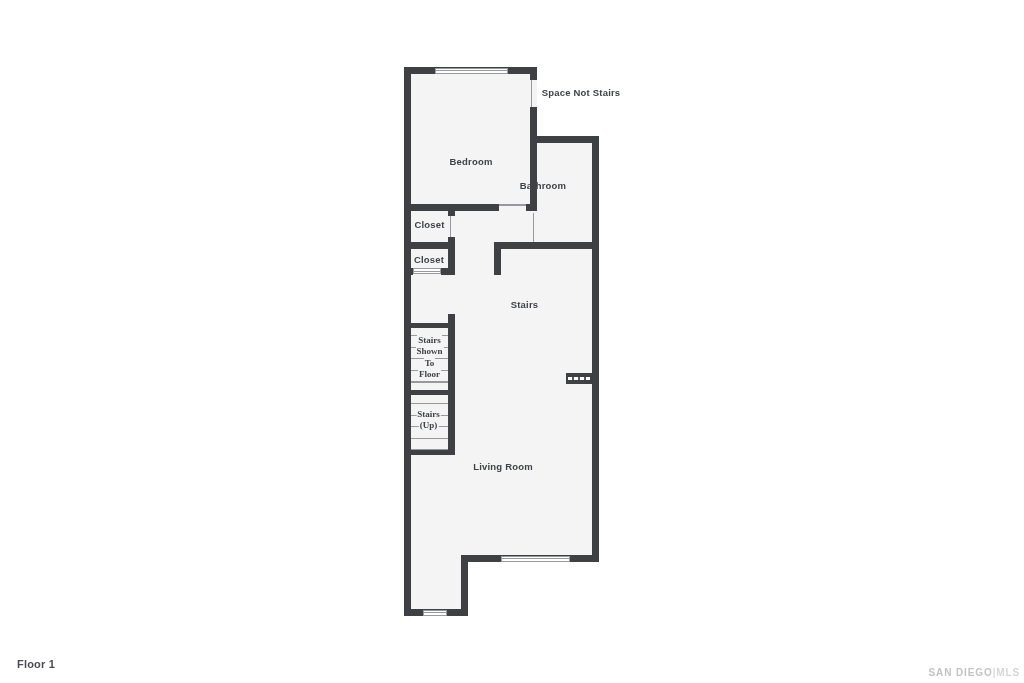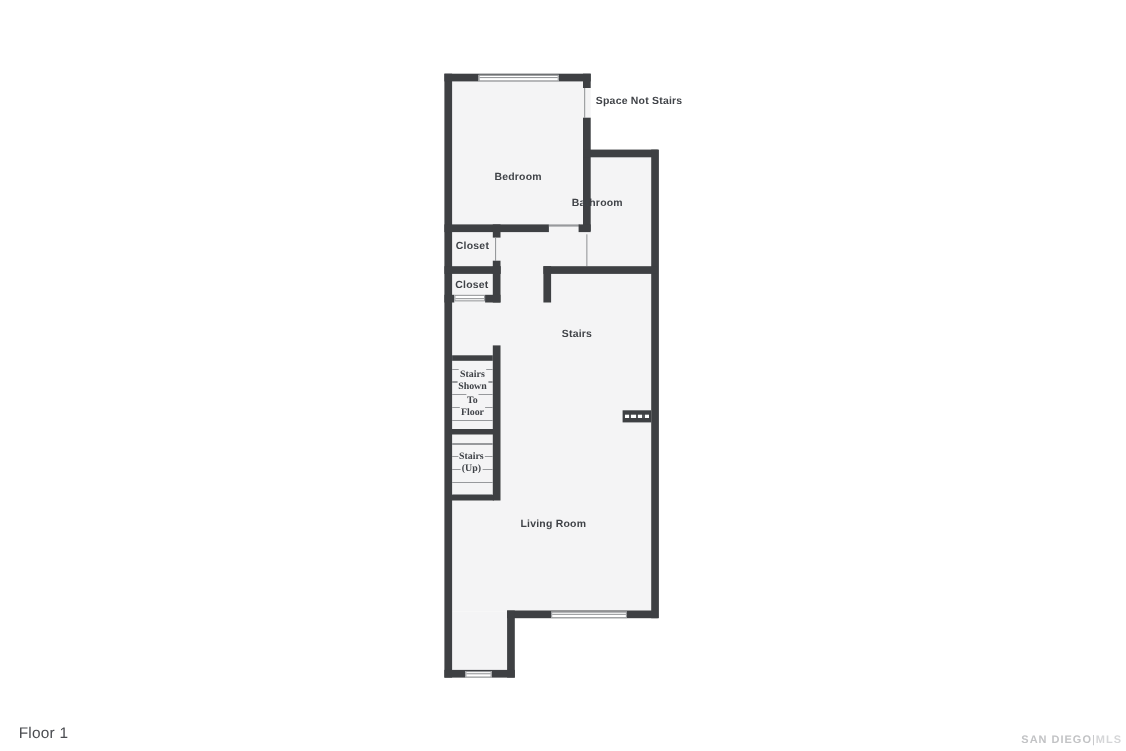--- a/index.html
+++ b/index.html
@@ -21,21 +21,21 @@
   .label{
     position:absolute;transform:translate(-50%,-50%);white-space:nowrap;
     font-size:9.5px;font-weight:600;letter-spacing:0.2px;color:var(--label,#3f4247);
   }
   .stair-label{
     position:absolute;transform:translateX(-50%);text-align:center;
     font-size:9px;font-weight:600;line-height:11.6px;color:var(--label,#3f4247);font-family:Liberation Serif, serif;
   }
   .stair-label span{display:inline-block;background:var(--room-fill,#f4f4f5);padding:0 1px;}
   .floor-label{
-    position:absolute;left:17px;top:658px;font-size:14px;font-weight:400;
+    position:absolute;left:17px;top:658px;font-size:11px;font-weight:700;
     color:#4a4c50;letter-spacing:0.2px;
   }
   .watermark{
     position:absolute;right:4px;top:667px;font-size:10px;font-weight:600;
     letter-spacing:0.9px;color:var(--watermark,#c2c3c5);
   }
   .watermark .wm-suffix{color:#d5d6d8;font-weight:700;}
   .watermark .wm-sep{font-weight:400;}
 </style>
 </head>
@@ -86,21 +86,21 @@
   <div class="wall" style="left:460.5px;top:555px;width:7px;height:61px;"></div>
   <div class="wall" style="left:403.5px;top:609px;width:64px;height:7px;"></div>
   <div class="window" style="left:423px;top:609.5px;width:24px;height:6px;"></div>
 
   <div class="label" style="left:471px;top:133px;margin-top:28px;">Bedroom</div>
   <div class="label" style="left:581px;top:91.5px;">Space Not Stairs</div>
   <div class="label" style="left:543px;top:185px;">Bathroom</div>
   <div class="label" style="left:429.5px;top:223.5px;">Closet</div>
   <div class="label" style="left:429px;top:259px;">Closet</div>
   <div class="label" style="left:524.5px;top:304px;">Stairs</div>
-  <div class="label" style="left:503px;top:477px;text-align:right;">Living Room</div>
+  <div class="label" style="left:503px;top:466px;text-align:right;">Living Room</div>
 
   <div class="stair-label" style="left:429.5px;top:334.5px;">
     <span>Stairs</span><br>
     <span>Shown</span><br>
     <span>To</span><br>
     <span>Floor</span>
   </div>
   <div class="stair-label" style="left:428.5px;top:408.5px;">
     <span>Stairs</span><br>
     <span>(Up)</span>

